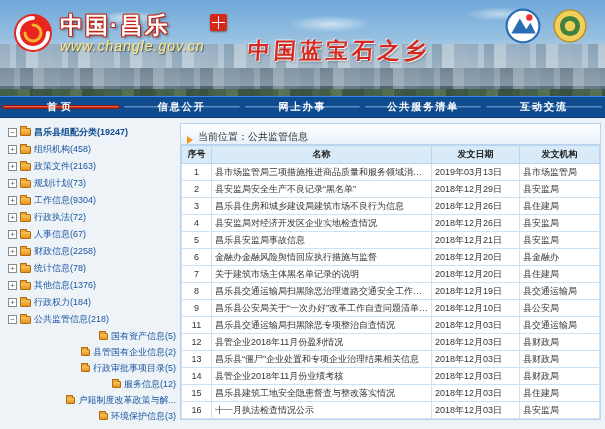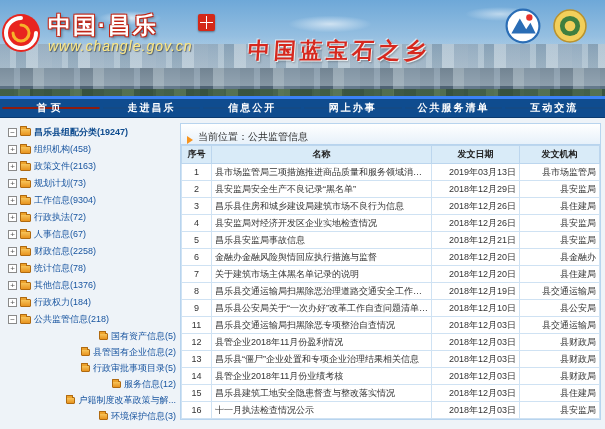--- a/index.html
+++ b/index.html
@@ -15,40 +15,40 @@
                radial-gradient(50px 10px at 500px 10px,rgba(255,255,255,.5),transparent 70%);}
   .city-far{position:absolute;bottom:16px;height:36px;left:0;right:0;opacity:.9;
     background:repeating-linear-gradient(90deg,#8ea6ba 0 10px,#a8bccb 10px 16px,#7f99ae 16px 26px,#b4c5d2 26px 38px,#93a9bc 38px 52px);}
   .city-near{position:absolute;bottom:0;height:28px;left:0;right:0;
     background:repeating-linear-gradient(90deg,#5c7183 0 14px,#73889a 14px 20px,#4f6374 20px 33px,#80929f 33px 44px,#657a8c 44px 60px);}
   .city-green{position:absolute;bottom:0;height:7px;left:0;right:0;opacity:.85;
     background:repeating-linear-gradient(90deg,#3e5c3e 0 18px,#52704a 18px 30px,#334f36 30px 52px);}
   .haze{position:absolute;bottom:10px;height:50px;left:0;right:0;
     background:linear-gradient(rgba(215,227,234,0),rgba(215,227,234,.4));}
 
-  .logo-area{position:absolute;left:0;top:12px;display:flex;align-items:flex-start;z-index:5;}
+  .logo-area{position:absolute;left:12px;top:12px;display:flex;align-items:flex-start;z-index:5;}
   .logo-swirl{width:42px;height:42px;margin-right:6px;flex:none;}
   .logo-text{display:flex;flex-direction:column;}
   .logo-title{font-size:23px;font-weight:bold;color:#fff;letter-spacing:2px;line-height:26px;
     text-shadow:1px 1px 0 #c02415,-1px -1px 0 #c02415,1px -1px 0 #c02415,-1px 1px 0 #c02415,2px 2px 3px rgba(0,0,0,.45);}
   .logo-url{font-size:14px;color:#ffe982;letter-spacing:1px;text-shadow:1px 1px 1px rgba(0,0,0,.5);font-style:italic;}
   .seal{width:17px;height:17px;margin-left:5px;margin-top:2px;border-radius:2px;flex:none;
     background:#d42818;
     background-image:linear-gradient(#fff,#fff),linear-gradient(#fff,#fff);
     background-size:1px 13px,13px 1px;background-position:center,center;background-repeat:no-repeat;
     box-shadow:0 1px 2px rgba(0,0,0,.4);}
   .slogan{position:absolute;left:248px;top:36px;z-index:5;
     font-family:"Liberation Serif",serif;font-size:22px;font-weight:bold;color:#d6281e;
     letter-spacing:4px;transform:skewX(-4deg);
     text-shadow:1px 1px 0 rgba(255,255,255,.85),-1px -1px 0 rgba(255,255,255,.6),2px 2px 2px rgba(0,0,0,.25);}
   .emblems{position:absolute;right:18px;top:8px;display:flex;gap:12px;align-items:center;z-index:5;}
 
   
   .navbar{position:relative;height:22px;background:#0f4c8f;display:flex;gap:3px;
-    padding:8px 2px;box-sizing:border-box;border-top:3px solid #3b82f6;border-bottom:1px solid #0a3a70;}
+    padding:8px 2px;box-sizing:border-box;border-top:1px solid #3b82f6;border-bottom:1px solid #0a3a70;}
   .nav-btn{flex:1;display:flex;align-items:center;justify-content:center;
     font-size:10px;font-weight:bold;color:#fff;letter-spacing:2px;cursor:pointer;
     background:linear-gradient(#7db2e0,#3a76b8 45%,#2a62a2);
     border:1px solid #144a85;border-radius:2px;}
   .nav-btn.active{background:linear-gradient(#f08568,#d8402a 45%,#b52313);border-color:#8f1c0e;letter-spacing:4px;}
 
   
   .content{display:flex;align-items:flex-start;padding:5px 4px 0 8px;box-sizing:border-box;}
 
   .sidebar{width:168px;flex:none;font-size:9px;color:#1a56a0;}
@@ -72,21 +72,21 @@
   .bc-icon{width:0;height:0;border-left:6px solid #f7941d;border-top:4px solid transparent;
     border-bottom:4px solid transparent;margin-right:5px;flex:none;}
   .bc-current{color:#333;}
 
   table{width:100%;border-collapse:collapse;font-size:9px;table-layout:fixed;}
   th{background:#d9ebf8;border:1px solid #bcd6ee;height:17px;font-weight:bold;color:#222;padding:0 2px;}
   td{border:1px solid #cfe2f3;height:16px;color:#333;padding:0 3px;
     overflow:hidden;white-space:nowrap;text-overflow:ellipsis;}
   td.num{text-align:center;}
   td.title{text-align:left;cursor:pointer;}
-  td.date,td.org{text-align:right;}
+  td.date,td.org{text-align:left;}
 </style>
 </head>
 <body>
 
 <div class="page">
 
   <div class="header">
     <div class="clouds"></div>
     <div class="city-far"></div>
     <div class="city-near"></div>
@@ -123,21 +123,20 @@
           <circle cx="16" cy="16" r="15" fill="#f2cf5b" stroke="#b9922e" stroke-width="1.5"></circle>
           <circle cx="16" cy="16" r="9.5" fill="#3f7f3f"></circle>
           <circle cx="16" cy="16" r="5" fill="#f2cf5b"></circle>
         </svg>
       </span>
     </div>
   </div>
 
   <div class="navbar">
       <div class="nav-btn active">首页</div>
-      <div class="nav-btn">走进昌乐</div>
       <div class="nav-btn">信息公开</div>
       <div class="nav-btn">网上办事</div>
       <div class="nav-btn">公共服务清单</div>
       <div class="nav-btn">互动交流</div>
     </div>
 
   <div class="content">
 
     <div class="sidebar">
       <div class="side-row side-root">

